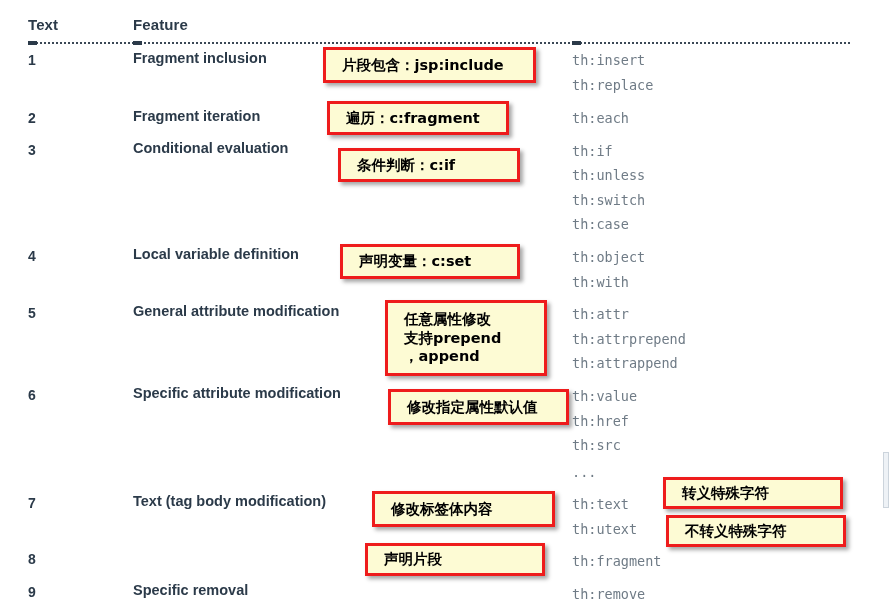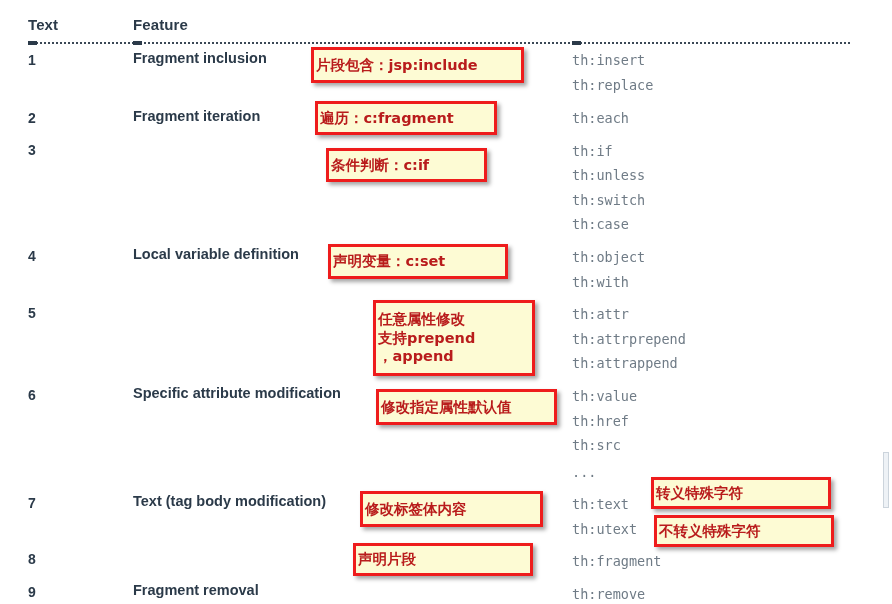--- a/index.html
+++ b/index.html
@@ -77,30 +77,31 @@
     white-space: nowrap;
   }
 
   
   .note {
     position: absolute;
     box-sizing: border-box;
     background: #fdfbd4;
     border: 3px solid #ee1c1c;
     box-shadow: 3px 3px 4px rgba(0,0,0,0.35);
-    color: #b91c1c;
+    color: #000000;
     font-family: "DejaVu Sans", "Liberation Sans", sans-serif;
     font-weight: bold;
     font-size: 14.5px;
     line-height: 1.28;
     display: flex;
     flex-direction: column;
     justify-content: center;
-    padding: 2px 2px;
+    padding: 2px 16px;
     white-space: pre-line;
+    margin-left: 12px;
   }
 
   
   .scroll-remnant {
     position: absolute;
     left: 883px;
     top: 452px;
     width: 6px;
     height: 56px;
     border: 1px solid #ccd4dc;
@@ -126,24 +127,26 @@
   <div class="onum" style="top:142px;">3</div>
   <div class="onum" style="top:248px;">4</div>
   <div class="onum" style="top:305px;">5</div>
   <div class="onum" style="top:387px;">6</div>
   <div class="onum" style="top:495px;">7</div>
   <div class="onum" style="top:551px;">8</div>
   <div class="onum" style="top:584px;">9</div>
 
   <div class="feat" style="top:50px;">Fragment inclusion</div>
   <div class="feat" style="top:108px;">Fragment iteration</div>
+  <div class="feat" style="top:140px;">Conditional evaluation</div>
   <div class="feat" style="top:246px;">Local variable definition</div>
+  <div class="feat" style="top:303px;">General attribute modification</div>
   <div class="feat" style="top:493px;">Text (tag body modification)</div>
   <div class="feat" style="top:385px;">Specific attribute modification</div>
-  <div class="feat" style="top:582px;">Fragment removal</div>
+  <div class="feat" style="top:582px;">Specific removal</div>
 
   <div class="attr" style="top:52px;">th:insert</div>
   <div class="attr" style="top:77px;">th:replace</div>
 
   <div class="attr" style="top:110px;">th:each</div>
 
   <div class="attr" style="top:143px;">th:if</div>
   <div class="attr" style="top:167px;">th:unless</div>
   <div class="attr" style="top:192px;">th:switch</div>
   <div class="attr" style="top:216px;">th:case</div>
@@ -164,21 +167,21 @@
   <div class="attr" style="top:521px;">th:utext</div>
 
   <div class="attr" style="top:553px;">th:fragment</div>
 
   <div class="attr" style="top:586px;">th:remove</div>
 
   <div class="note" style="left:311px; top:47px;  width:213px; height:36px;">片段包含：jsp:include</div>
 
   <div class="note" style="left:315px; top:101px; width:182px; height:34px;">遍历：c:fragment</div>
 
-  <div class="note" style="left:326px; top:148px; width:161px; height:34px;">条件判断：c:if</div>
+  <div class="note" style="left:326px; top:148px; width:182px; height:34px;">条件判断：c:if</div>
 
   <div class="note" style="left:328px; top:244px; width:180px; height:35px;">声明变量：c:set</div>
 
   <div class="note" style="left:373px; top:300px; width:162px; height:76px;">任意属性修改
 支持prepend
 ，append</div>
 
   <div class="note" style="left:376px; top:389px; width:181px; height:36px;">修改指定属性默认值</div>
 
   <div class="note" style="left:360px; top:491px; width:183px; height:36px;">修改标签体内容</div>

